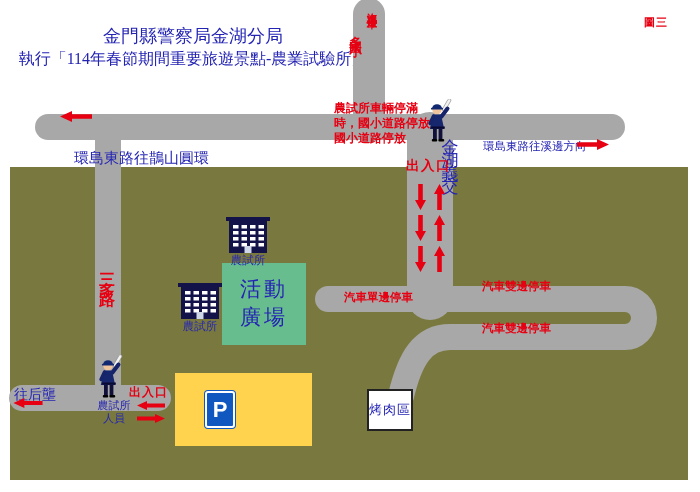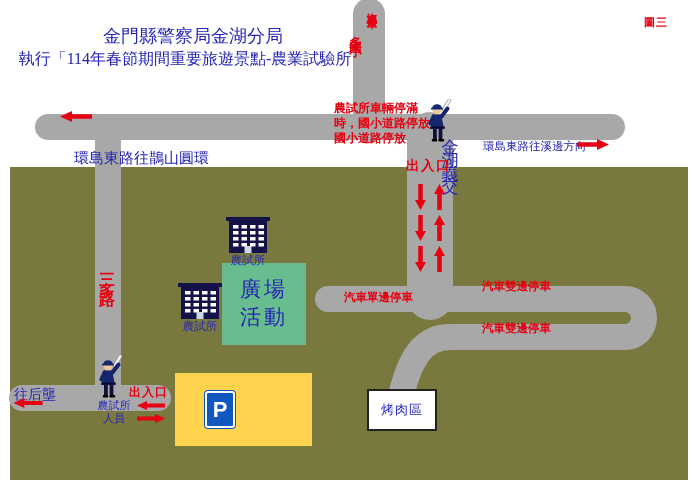--- a/index.html
+++ b/index.html
@@ -77,29 +77,29 @@
       <path d="M48 127 H612" stroke-width="26"></path>
       <path d="M369 14 V127" stroke-width="32"></path>
       <path d="M430 135 V297" stroke-width="46"></path>
       <path d="M328 299 H625 a19 19 0 0 1 0 38 H450 C423 337 410 358 401 396" stroke-width="26"></path>
       <path d="M108 132 V398" stroke-width="26"></path>
       <path d="M22 398 H158" stroke-width="26"></path>
     </g>
   </svg>
 
   <div class="abs" style="left:222px;top:263px;width:84px;height:82px;background:var(--green);padding-top:12px;text-align:center;">
+    <div class="bl" style="font-size:21px;line-height:28px;letter-spacing:3px;">活動</div>
     <div class="bl" style="font-size:21px;line-height:28px;letter-spacing:3px;">廣場</div>
-    <div class="bl" style="font-size:21px;line-height:28px;letter-spacing:3px;">活動</div>
   </div>
 
   <div class="abs" style="left:175px;top:373px;width:137px;height:73px;background:var(--yellow);">
     <div class="ctr" style="position:absolute;left:30px;top:18px;width:30px;height:37px;background:var(--sign_blue);border:2px solid #fff;box-shadow:0 0 0 1px var(--sign_blue);border-radius:3px;color:#fff;font-family:'Liberation Sans',sans-serif;font-weight:bold;font-size:22px;">P</div>
   </div>
 
-  <div class="abs ctr" style="left:367px;top:389px;width:70px;height:42px;background:#fff;border:2px solid #222;">
+  <div class="abs ctr" style="left:367px;top:389px;width:46px;height:42px;background:#fff;border:2px solid #222;">
     <span class="bl" style="font-size:13px;letter-spacing:1px;">烤肉區</span>
   </div>
 
   <svg class="abs" style="left:226px;top:215px;" width="44" height="38" viewBox="0 0 44 38">
       <use href="#bldg-sym"></use>
     </svg>
   <div class="abs bl" style="left:224px;top:253px;width:48px;text-align:center;font-size:11.5px;">農試所</div>
 
   <svg class="abs" style="left:178px;top:281px;" width="44" height="38" viewBox="0 0 44 38">
       <use href="#bldg-sym"></use>

